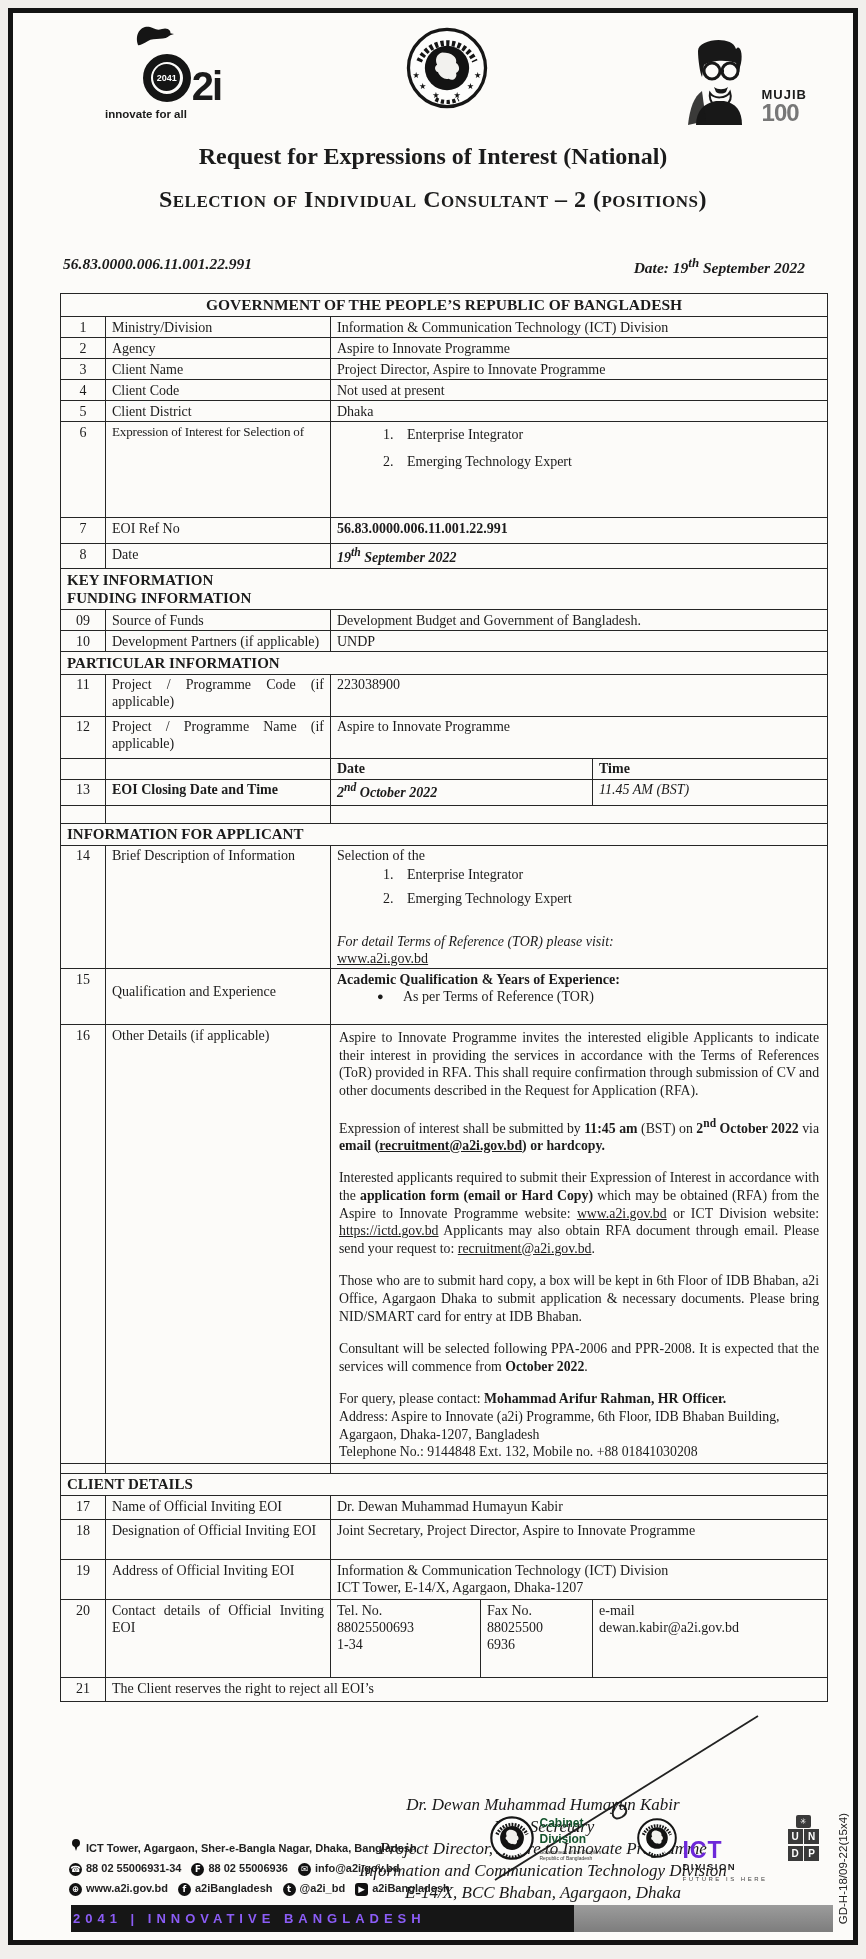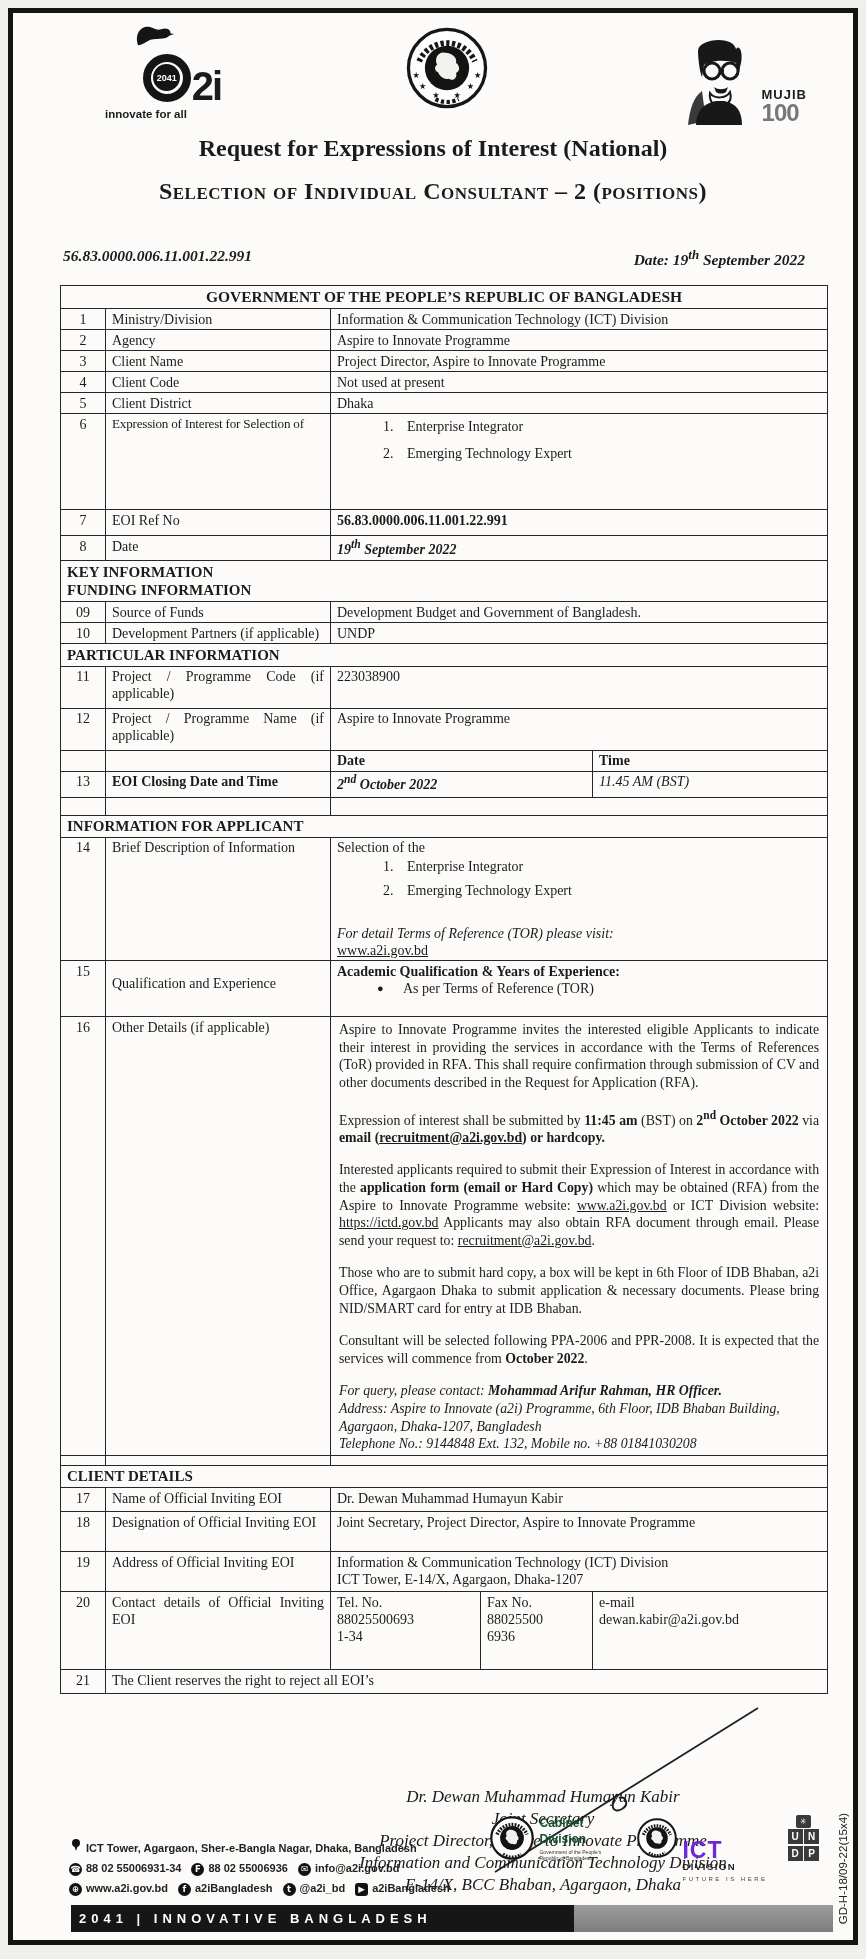--- a/index.html
+++ b/index.html
@@ -28,21 +28,21 @@
     font-size: 9px; display: flex; align-items: center; justify-content: center; }
   .a2i-suffix { font-family: "Liberation Sans", sans-serif; font-weight: bold; font-size: 40px;
     letter-spacing: -2px; margin-left: 1px; line-height: 1; margin-top: 17px; }
   .a2i-tag { font-family: "Liberation Sans", sans-serif; font-weight: bold; font-size: 11.5px; margin-top: 2px; }
   .seal-wrap { margin-top: 4px; }
   .mujib { display: flex; align-items: flex-end; margin-top: 10px; }
   .mujib-txt { margin-left: 2px; line-height: 1; text-align: left; }
   .mujib-top { font-family: "Liberation Sans", sans-serif; font-weight: bold; font-size: 13px; letter-spacing: 1px; }
   .mujib-100 { font-family: "Liberation Sans", sans-serif; font-weight: bold; font-size: 24px; color: #777; letter-spacing: -1px; }
   
-  .title { text-align: center; font-weight: bold; font-size: 24px; margin-top: 0; }
+  .title { text-align: center; font-weight: bold; font-size: 24px; margin-top: 8px; }
   .subtitle { text-align: center; font-weight: bold; font-size: 24px; font-variant: small-caps; margin-top: 16px; letter-spacing: 0.5px; }
   .refline { display: flex; justify-content: space-between; padding: 0 48px 0 50px; margin-top: 42px;
     font-weight: bold; font-style: italic; font-size: 15.5px; }
   
   table.doc { border-collapse: collapse; margin: 16px 36px 0 47px; width: 767px;
     font-size: 14px; line-height: 1.22; table-layout: fixed; }
   table.doc td { border: 1.4px solid #262626; padding: 1.5px 6px; vertical-align: top; }
   td.num { text-align: center; padding-left: 1px; padding-right: 1px; }
   td.sec { font-weight: bold; font-size: 15px; padding-left: 5px; }
   td.thead { font-weight: bold; text-align: center; font-size: 15.5px; }
@@ -51,21 +51,21 @@
   .it { font-style: italic; }
   .just { text-align: justify; }
   .fit { font-size: 13.1px; white-space: nowrap; letter-spacing: -0.2px; }
   .oli { display: flex; margin: 2px 0 10px 46px; }
   .oli .n { width: 24px; }
   .tor { font-weight: normal; font-style: italic; margin-top: 26px; }
   .torlink { text-decoration: underline; font-weight: normal; font-style: normal; }
   .bullet-row { display: flex; margin-left: 40px; }
   .bullet-row .bdot { width: 26px; font-size: 11px; padding-top: 2px; }
   .para { margin: 0 0 15px 0; font-size: 13.8px; line-height: 17.6px; }
-  .para.tight { margin-bottom: 0; font-style: italic; }
+  .para.tight { margin-bottom: 0; }
   .para .b { font-weight: bold; }
   .para .u { text-decoration: underline; }
   .subcell-label { line-height: 17px; }
   
   .sig { position: relative; height: 205px; margin-top: 8px; }
   .sig svg { position: absolute; left: 0; top: 0; }
   .sig-lines { position: absolute; left: 250px; top: 84px; width: 560px; text-align: center;
     font-style: italic; font-size: 17px; line-height: 22px; color: #191919; }
   
   .contact { position: absolute; left: 56px; bottom: 42px; font-family: "Liberation Sans", sans-serif;
@@ -89,22 +89,22 @@
   .ict-sub { font-family: "Liberation Sans", sans-serif; font-size: 6px; letter-spacing: 2.5px; color: #444; margin-top: 4px; }
   .undp { display: flex; flex-direction: column; align-items: center; gap: 1px; }
   .undp-emblem { width: 15px; height: 13px; background: #3a3a3a; border-radius: 2px;
     color: #fff; font-size: 8px; display: flex; align-items: center; justify-content: center;
     font-family: "DejaVu Sans", sans-serif; }
   .undp-grid { display: grid; grid-template-columns: 15px 15px; gap: 1.5px; }
   .undp-grid span { width: 15px; height: 15px; background: #3a3a3a; color: #fff;
     font-family: "Liberation Sans", sans-serif; font-weight: bold; font-size: 10px;
     display: flex; align-items: center; justify-content: center; }
   .bottombar { position: absolute; left: 58px; right: 20px; bottom: 8px; height: 27px; display: flex; }
-  .bar-black { flex: 0 0 66%; background: #161616; color: #ffffff; display: flex; align-items: center;
-    padding-left: 8px; font-family: "Liberation Sans", sans-serif; font-weight: bold;
+  .bar-black { flex: 0 0 66%; background: #161616; color: #8b5cf6; display: flex; align-items: center;
+    padding-left: 2px; font-family: "Liberation Sans", sans-serif; font-weight: bold;
     font-size: 13px; letter-spacing: 5px; }
   .bar-gray { flex: 1; background: linear-gradient(to bottom, #9c9c9c, #7d7d7d); }
   .vcode { position: absolute; right: 4px; bottom: 16px; writing-mode: vertical-rl; transform: rotate(180deg);
     font-family: "Liberation Sans", sans-serif; font-size: 11.5px; color: #222; }
 </style>
 </head>
 <body>
 
 <div class="frame">
 

